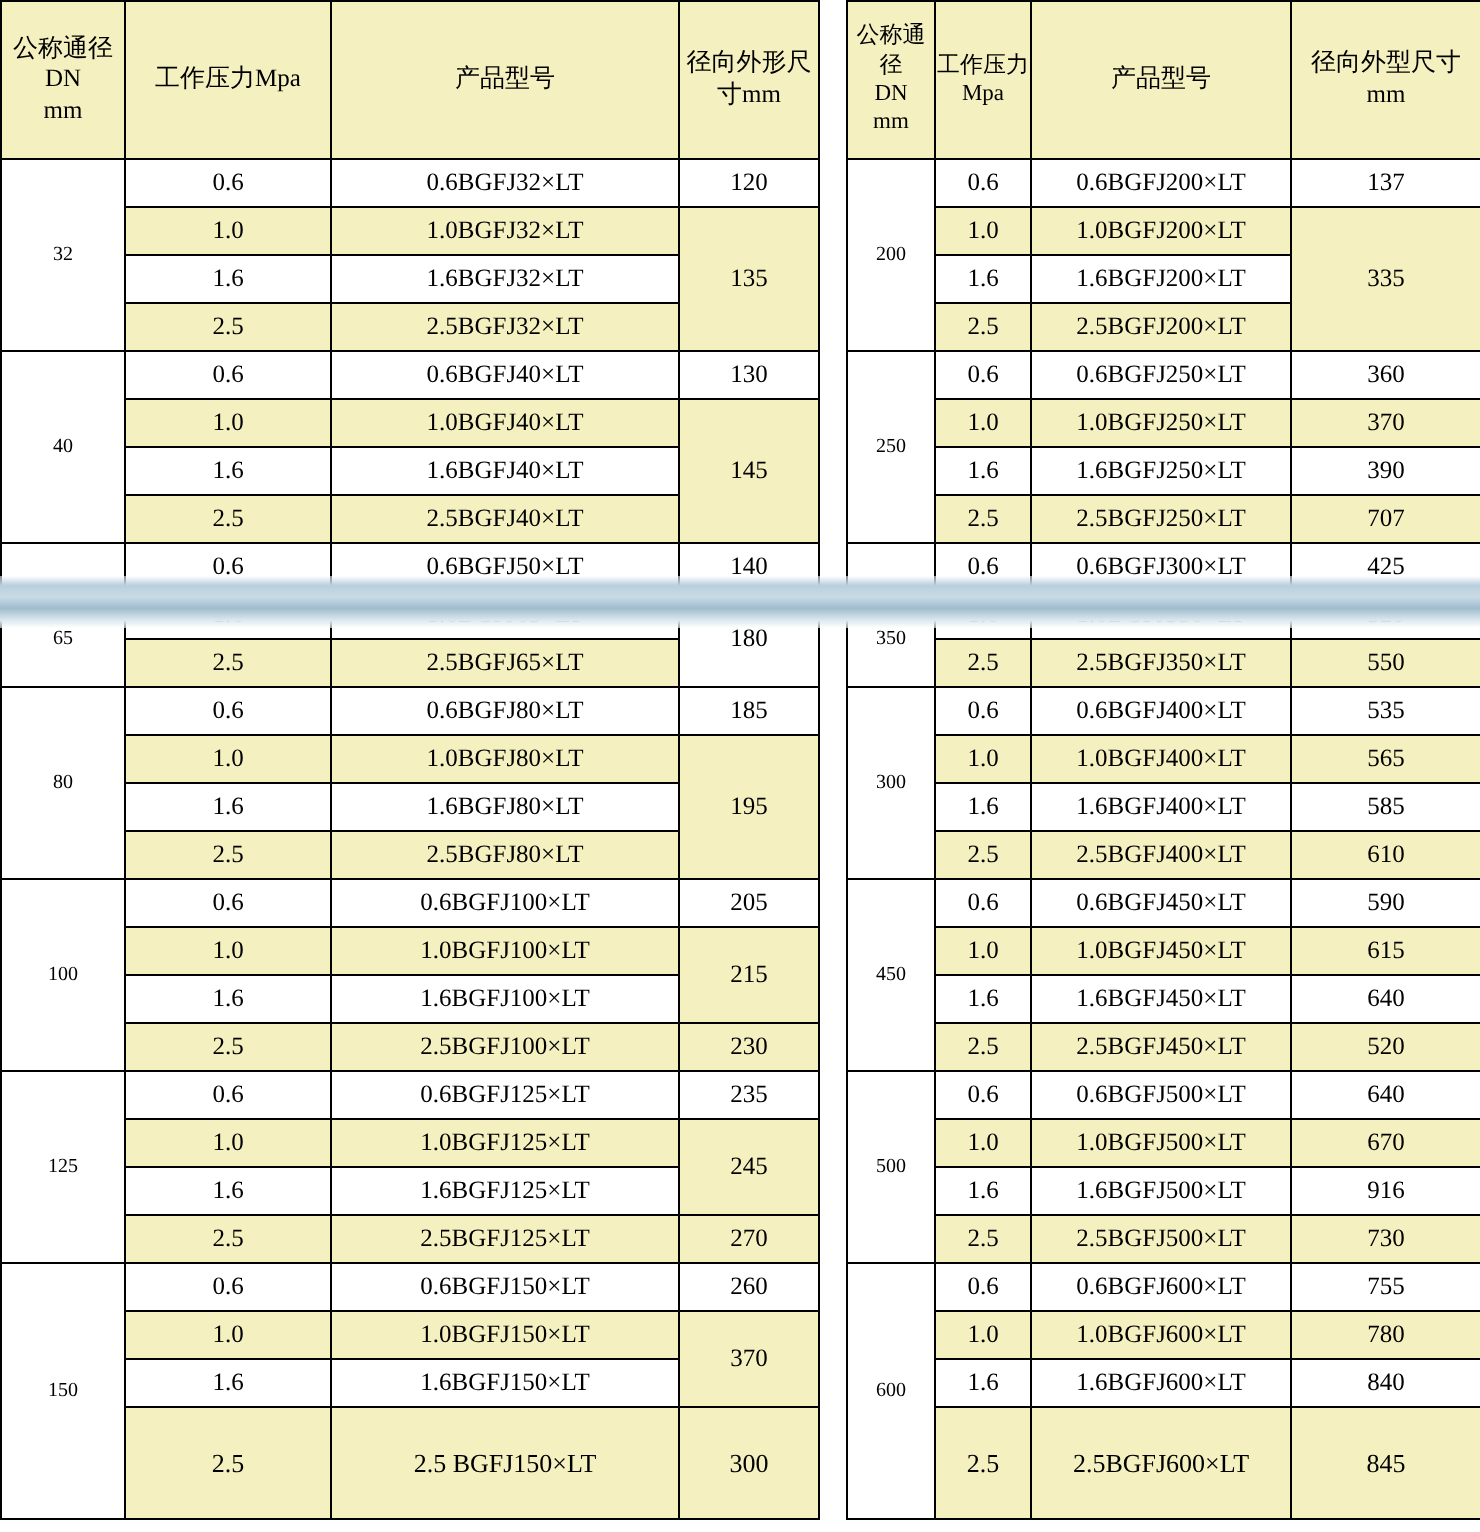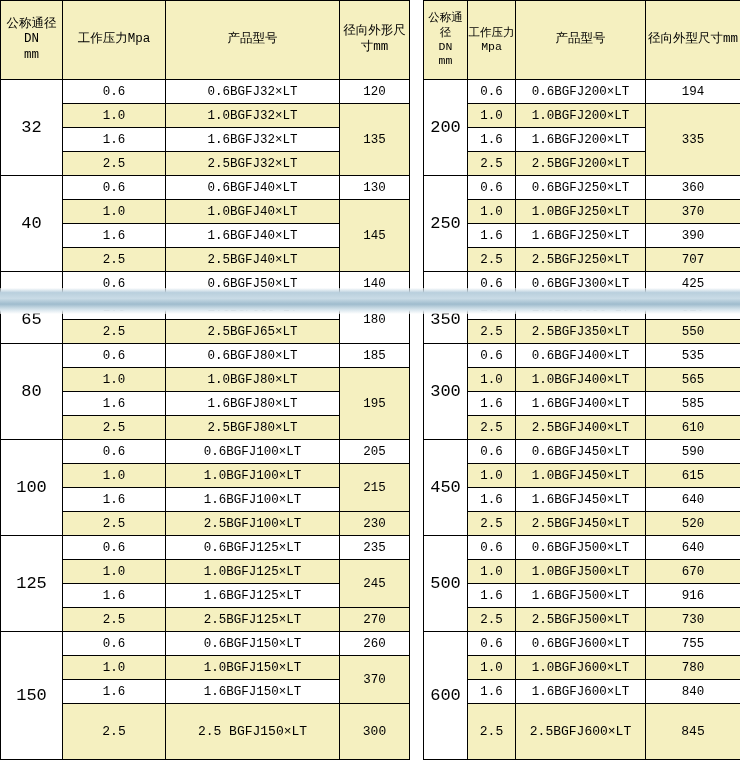--- a/index.html
+++ b/index.html
@@ -11,21 +11,20 @@
     font-family: "Liberation Serif", "DejaVu Serif", serif;
     width: 740px;
     height: 766px;
     overflow: hidden;
     position: relative;
   }
   .sheet {
     width: 600px;
     height: 766px;
     position: relative;
-    font-family: Liberation Mono, monospace;
   }
   table.spec {
     border-collapse: collapse;
     table-layout: fixed;
     width: 740px;
     font-size: 12.5px;
     color: #000;
   }
   table.spec td, table.spec th {
     border: 1px solid #000;
@@ -63,21 +62,21 @@
     height: 23px;
   }
   td.yellow {
     background: #f5f0c0;
   }
   td.white {
     background: #ffffff;
   }
   td.dn {
     background: #ffffff;
-    font-size: 17px;
+    font-size: 10px;
   }
   td.tall {
     font-size: 13px;
   }
   
   .streak {
     position: absolute;
     left: 0;
     top: 288px;
     width: 740px;
@@ -124,21 +123,21 @@
     <tbody id="tbody">
         <tr>
           <td class="cell dn" rowspan="4">32</td>
           <td class="cell white">0.6</td>
           <td class="cell white">0.6BGFJ32×LT</td>
           <td class="cell white">120</td>
           <td class="gapcol" rowspan="27"></td>
           <td class="cell dn" rowspan="4">200</td>
           <td class="cell white">0.6</td>
           <td class="cell white">0.6BGFJ200×LT</td>
-          <td class="cell white">194</td>
+          <td class="cell white">137</td>
         </tr>
         <tr>
           <td class="cell yellow">1.0</td>
           <td class="cell yellow">1.0BGFJ32×LT</td>
           <td class="cell yellow" rowspan="3">135</td>
           <td class="cell yellow">1.0</td>
           <td class="cell yellow">1.0BGFJ200×LT</td>
           <td class="cell yellow" rowspan="3">335</td>
         </tr>
         <tr>

